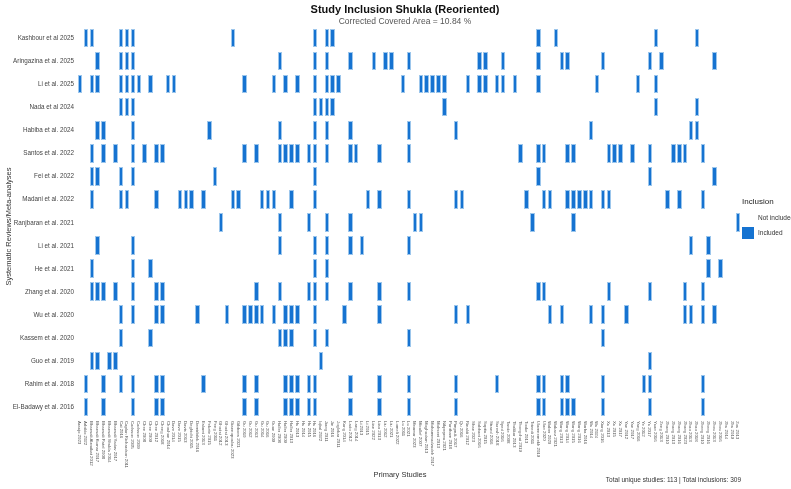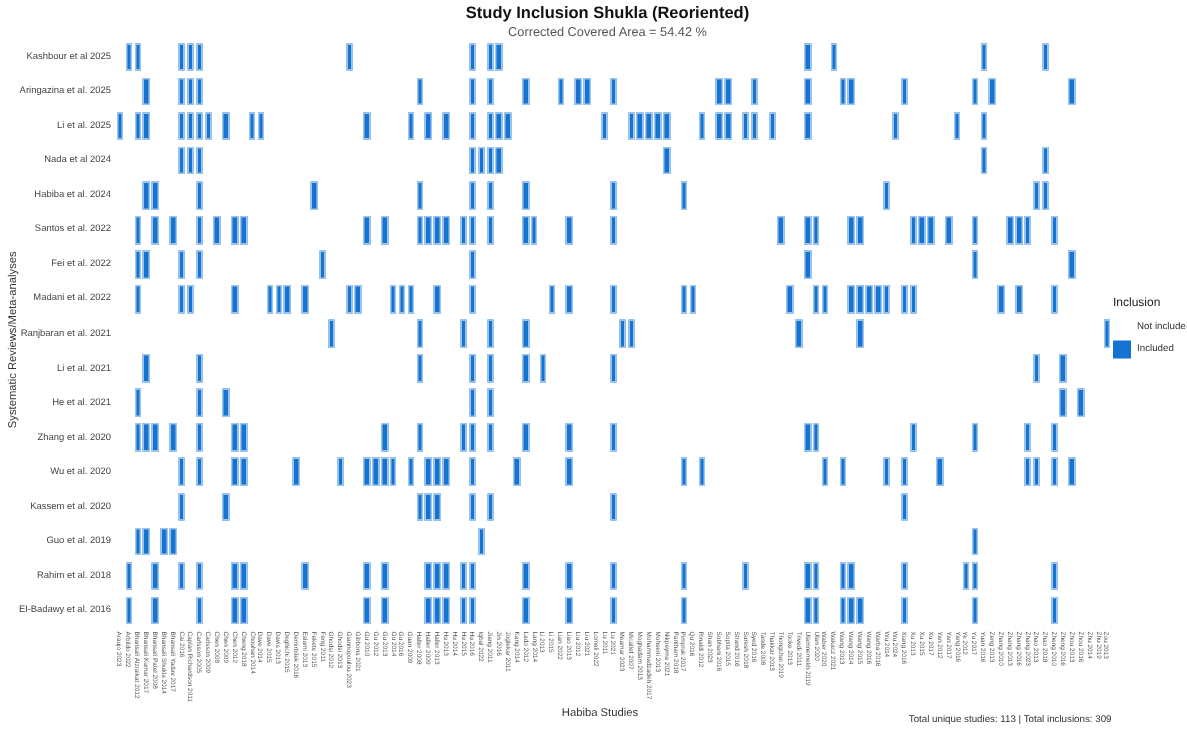--- a/index.html
+++ b/index.html
@@ -27,24 +27,24 @@
     box-sizing:border-box;}
   .legend-label{font-size:6.5px;color:#333;white-space:nowrap;}
   .footer-note{position:absolute;right:50px;top:476px;font-size:6.5px;color:#333;
     white-space:nowrap;}
 </style>
 </head>
 <body>
 
 <div id="canvas">
   <div class="chart-title">Study Inclusion Shukla (Reoriented)</div>
-  <div class="chart-subtitle">Corrected Covered Area = 54.42 %</div>
+  <div class="chart-subtitle">Corrected Covered Area = 10.84 %</div>
 
   <div class="y-axis-title">Systematic Reviews/Meta-analyses</div>
-  <div class="x-axis-title">Habiba Studies</div>
+  <div class="x-axis-title">Primary Studies</div>
 
   <div id="plot">
       <div class="ylab" style="top: 34px;">Kashbour et al 2025</div>
       <div class="ylab" style="top: 57.0625px;">Aringazina et al. 2025</div>
       <div class="ylab" style="top: 80.125px;">Li et al. 2025</div>
       <div class="ylab" style="top: 103.188px;">Nada et al 2024</div>
       <div class="ylab" style="top: 126.25px;">Habiba et al. 2024</div>
       <div class="ylab" style="top: 149.312px;">Santos et al. 2022</div>
       <div class="ylab" style="top: 172.375px;">Fei et al. 2022</div>
       <div class="ylab" style="top: 195.438px;">Madani et al. 2022</div>

